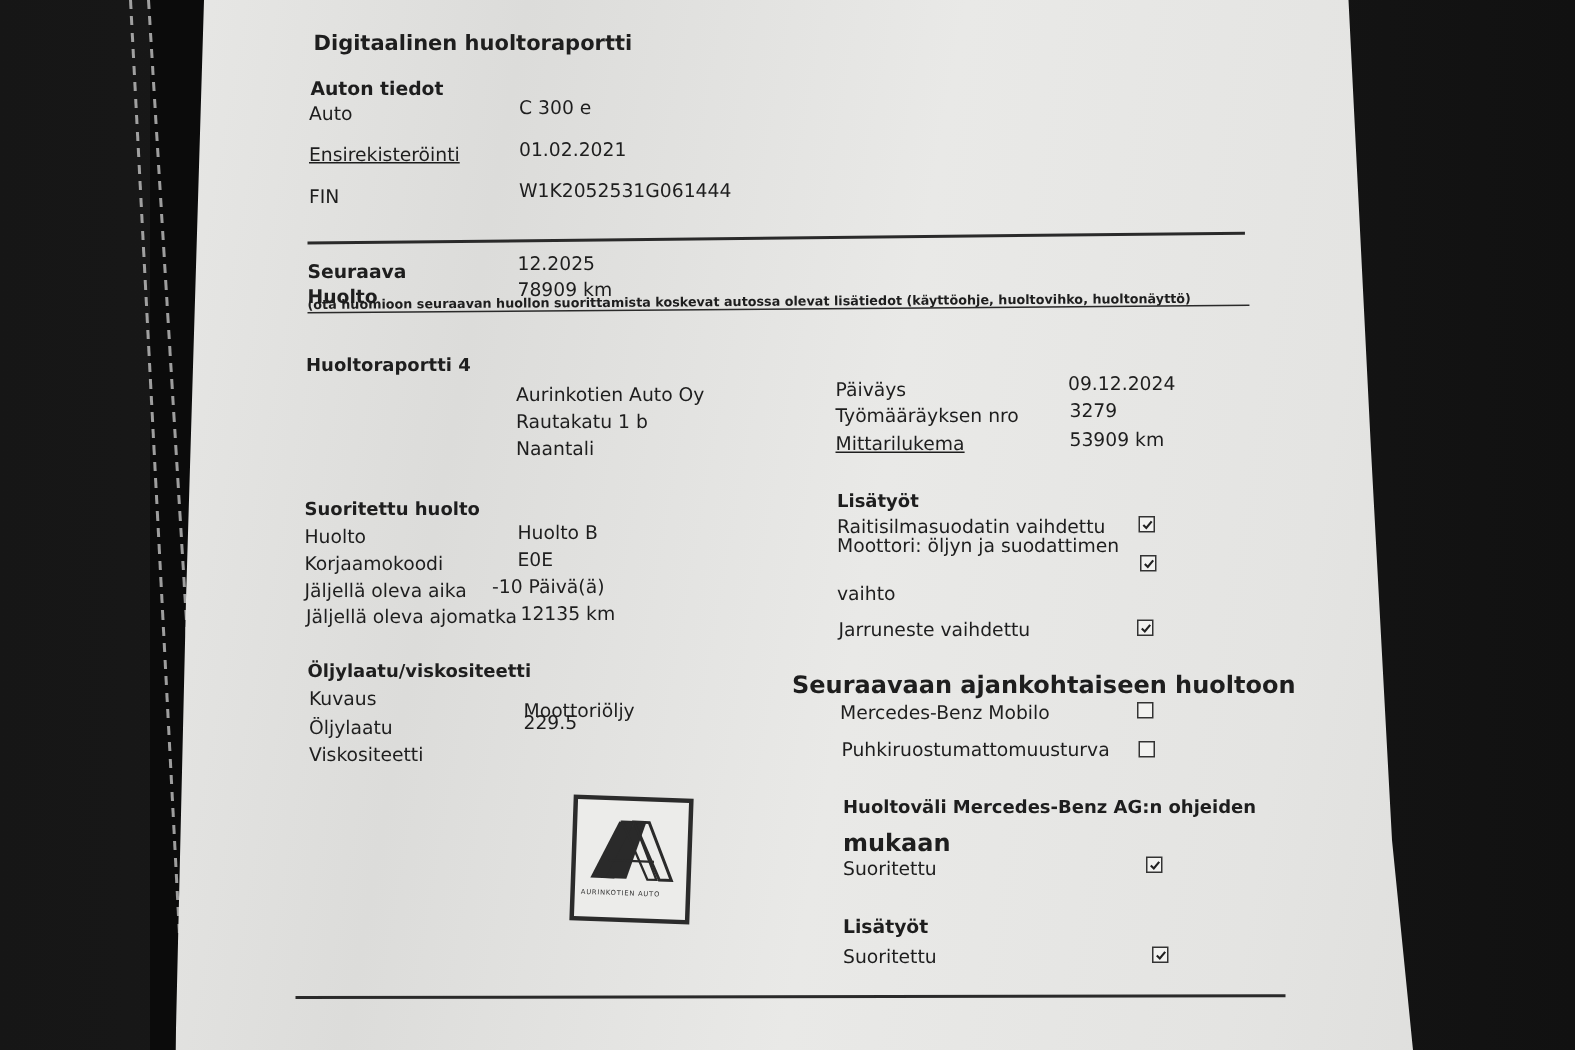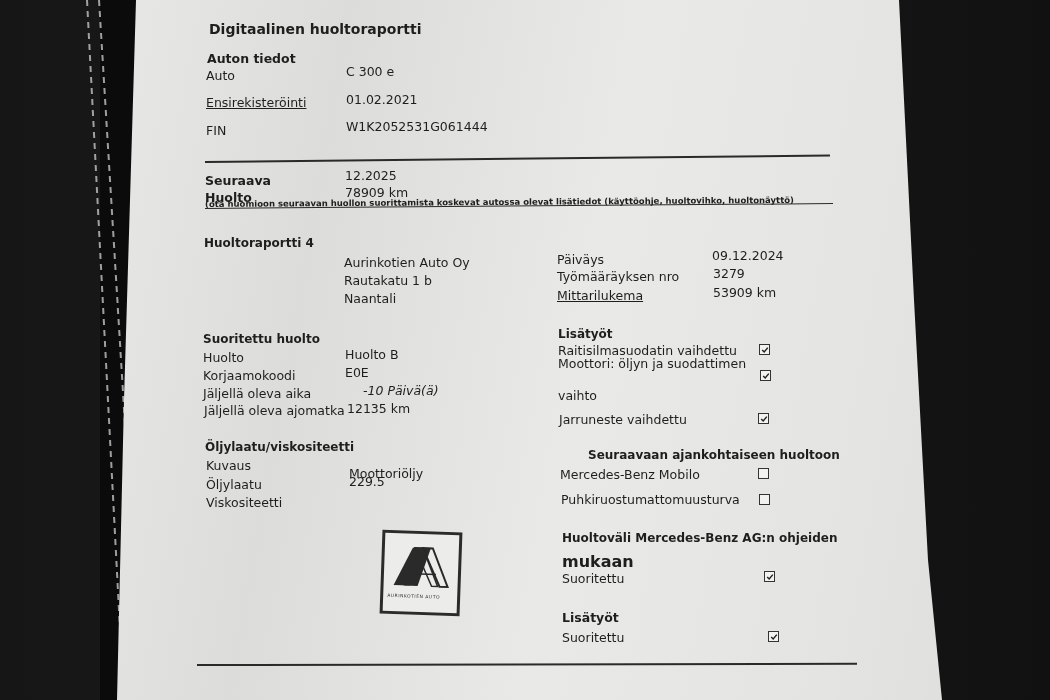--- a/index.html
+++ b/index.html
@@ -87,21 +87,21 @@
 <div class="t" style="left:713px; top:268px;">3279</div>
 <div class="t" style="left:557px; top:290px;text-decoration:underline;">Mittarilukema</div>
 <div class="t" style="left:713px; top:287px;">53909 km</div>
 
 <div class="t b" style="left:203px; top:333px; font-size:12px;">Suoritettu huolto</div>
 <div class="t" style="left:203px; top:352px;">Huolto</div>
 <div class="t" style="left:345px; top:349px;">Huolto B</div>
 <div class="t" style="left:203px; top:370px;">Korjaamokoodi</div>
 <div class="t" style="left:345px; top:367px;">E0E</div>
 <div class="t" style="left:203px; top:388px;">Jäljellä oleva aika</div>
-<div class="t" style="left:363px; top:385px;font-style:italic;">-10 Päivä(ä)</div>
+<div class="t" style="left:328px; top:385px;">-10 Päivä(ä)</div>
 <div class="t" style="left:204px; top:405px;">Jäljellä oleva ajomatka</div>
 <div class="t" style="left:347px; top:403px;">12135 km</div>
 
 <div class="t b" style="left:558px; top:328px; font-size:12px;">Lisätyöt</div>
 <div class="t" style="left:558px; top:345px;">Raitisilmasuodatin vaihdettu</div>
 <div class="cb" style="left:759px; top:344px;">
   <svg viewBox="0 0 10 10">
       <path d="M1.5 5 L4 7.5 L8.5 2" stroke="#222" stroke-width="1.8" fill="none"></path>
     </svg>
 </div>
@@ -119,21 +119,21 @@
     </svg>
 </div>
 
 <div class="t b" style="left:205px; top:441px; font-size:12px;">Öljylaatu/viskositeetti</div>
 <div class="t" style="left:206px; top:460px;">Kuvaus</div>
 <div class="t" style="left:349px; top:458px;margin-top:10px;">Moottoriöljy</div>
 <div class="t" style="left:206px; top:479px;">Öljylaatu</div>
 <div class="t" style="left:349px; top:476px;">229.5</div>
 <div class="t" style="left:206px; top:497px;">Viskositeetti</div>
 
-<div class="t b" style="left:588px; top:449px; font-size:12px;">Seuraavaan ajankohtaiseen huoltoon</div>
+<div class="t b" style="left:528px; top:449px; font-size:16px;">Seuraavaan ajankohtaiseen huoltoon</div>
 <div class="t" style="left:560px; top:469px;">Mercedes-Benz Mobilo</div>
 <div class="cb" style="left:758px; top:468px;"></div>
 <div class="t" style="left:561px; top:494px;">Puhkiruostumattomuusturva</div>
 <div class="cb" style="left:759px; top:494px;"></div>
 
 <div class="logo">
   <svg viewBox="0 0 58 44">
     <path d="M2 42 L20 4 L30 4 L18 42 Z" fill="#2a2a2a"></path>
     <path d="M12 42 L30 4 L38 4 L26 42 Z" fill="#2a2a2a"></path>
     <path d="M30 4 L40 4 L56 42 L48 42 Z" fill="none" stroke="#2a2a2a" stroke-width="2"></path>

